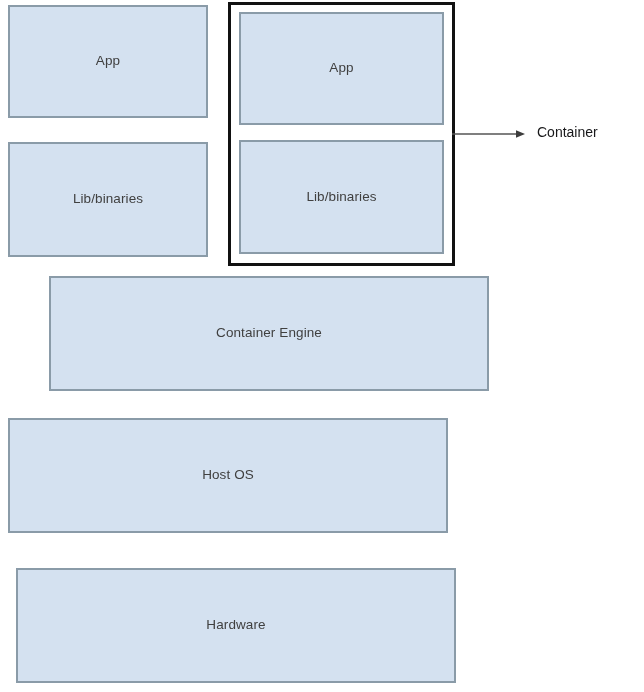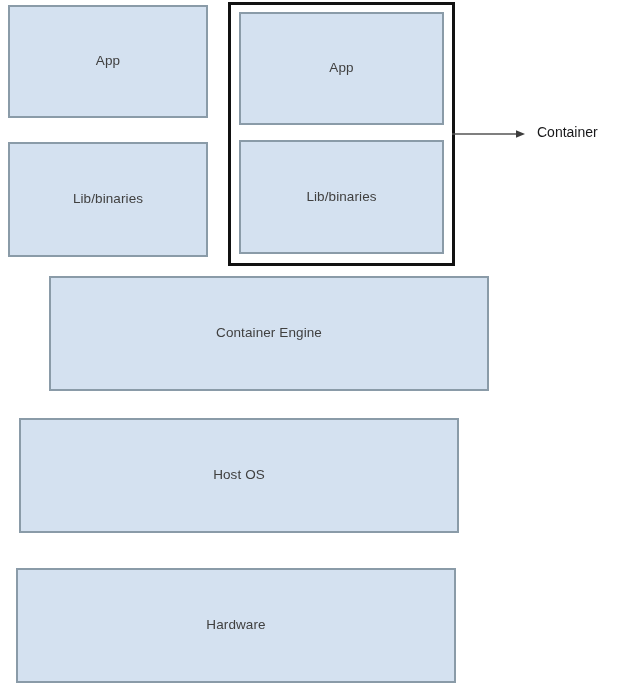--- a/index.html
+++ b/index.html
@@ -74,21 +74,21 @@
     position: absolute;
     left: 537px;
     top: 124px;
     font-size: 14px;
     color: #18181a;
     white-space: nowrap;
   }
 
   
   #node-engine   { left: 22px; top: 276px; width: 440px; height: 115px; margin-left: 27px; }
-  #node-hostos   { left: 8px; top: 418px; width: 440px; height: 115px; margin-left: 11px; }
+  #node-hostos   { left: 8px; top: 418px; width: 440px; height: 115px; }
   #node-hardware { left: 16px; top: 568px; width: 440px; height: 115px; }
 </style>
 </head>
 <body>
 
 <div id="diagram-canvas">
 
   <div class="node" id="node-app-left">
     <span class="node-label">App</span>
   </div>

